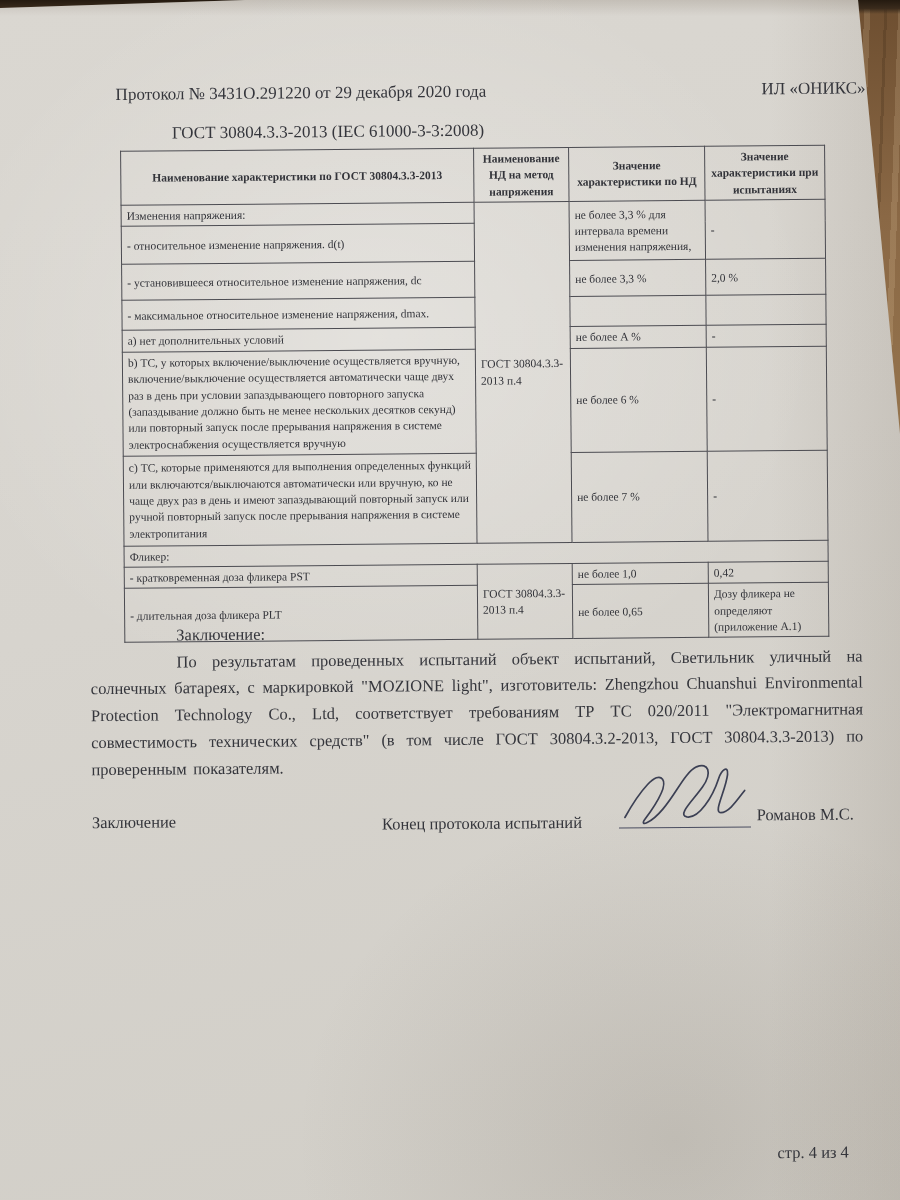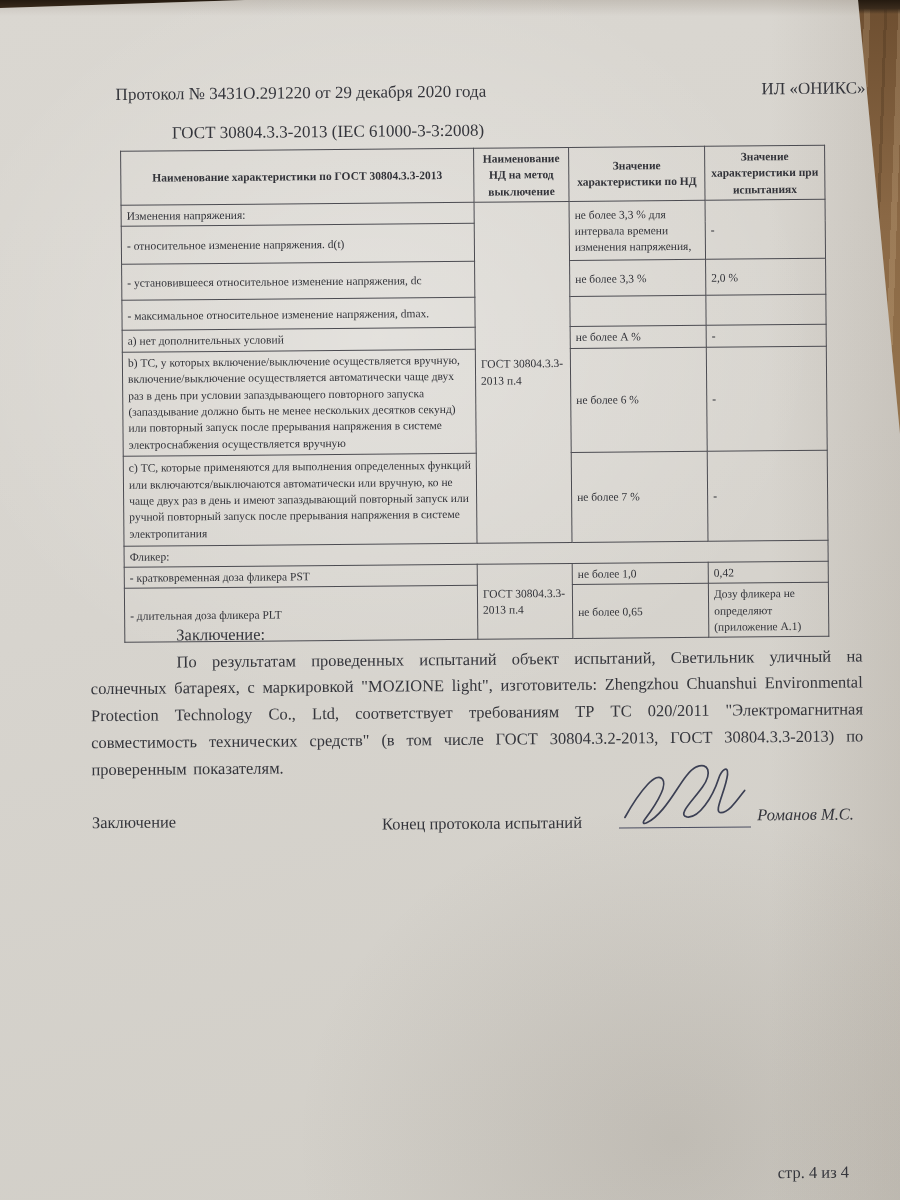--- a/index.html
+++ b/index.html
@@ -93,31 +93,30 @@
     display: flex; justify-content: space-between; align-items: flex-end;
     font-size: 16.5px;
   }
   .sig-group { display: flex; align-items: flex-end; gap: 6px; }
   .sig-line {
     position: relative;
     width: 132px; height: 58px;
     border-bottom: 1.4px solid #4a4d60;
   }
   .sig-line svg { position: absolute; left: 0; bottom: -6px; }
-  .sig-name { padding-bottom: 2px; font-style: italic; }
+  .sig-name { padding-bottom: 2px; }
 
   .closing {
     position: absolute; top: 814px; left: 60px; right: 0;
     text-align: center; font-size: 16.5px;
   }
 
   .page-footer {
     position: absolute; top: 1146px; right: 56px;
     font-size: 16.5px;
-    margin-top: 20px;
   }
 </style>
 </head>
 <body>
 
 <div class="wood"></div>
 <div class="wood-top-shadow"></div>
 
 <div class="paper">
   <div class="content">
@@ -132,21 +131,21 @@
     <table class="results">
       <colgroup>
         <col style="width:353px">
           <col style="width:95px">
           <col style="width:136px">
           <col style="width:120px">
       </colgroup>
       <thead>
           <tr>
             <th>Наименование характеристики по ГОСТ 30804.3.3-2013</th>
-            <th>Наименование НД на метод выключение</th>
+            <th>Наименование НД на метод напряжения</th>
             <th>Значение характеристики по НД</th>
             <th>Значение характеристики при испытаниях</th>
           </tr>
         </thead>
       <tbody>
           <tr style="height: 18px;">
             <td>Изменения напряжения:</td>
             <td rowspan="7" class="mid">ГОСТ 30804.3.3-2013 п.4</td>
             <td rowspan="2">не более 3,3 % для интервала времени изменения напряжения,</td>
             <td rowspan="2">-</td>

